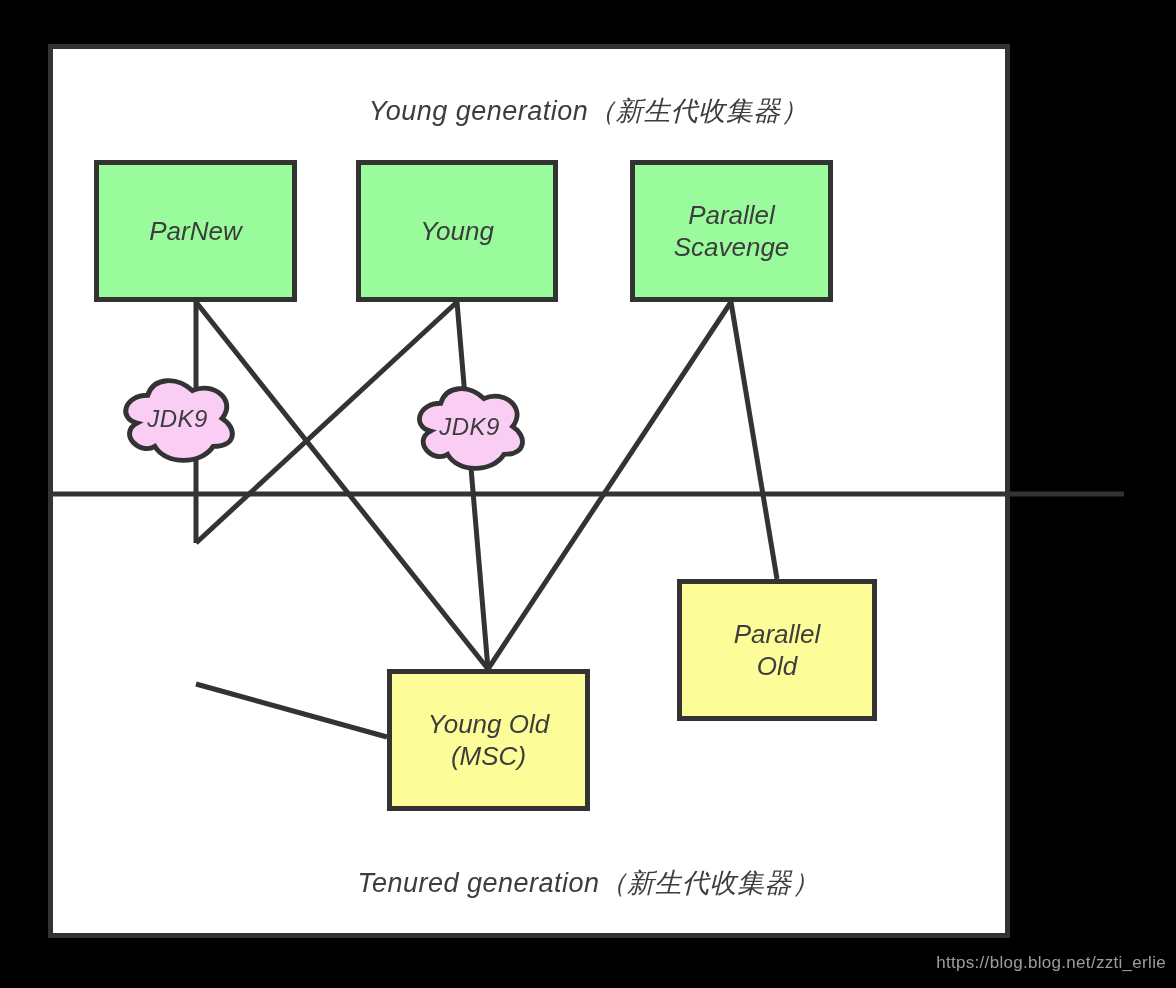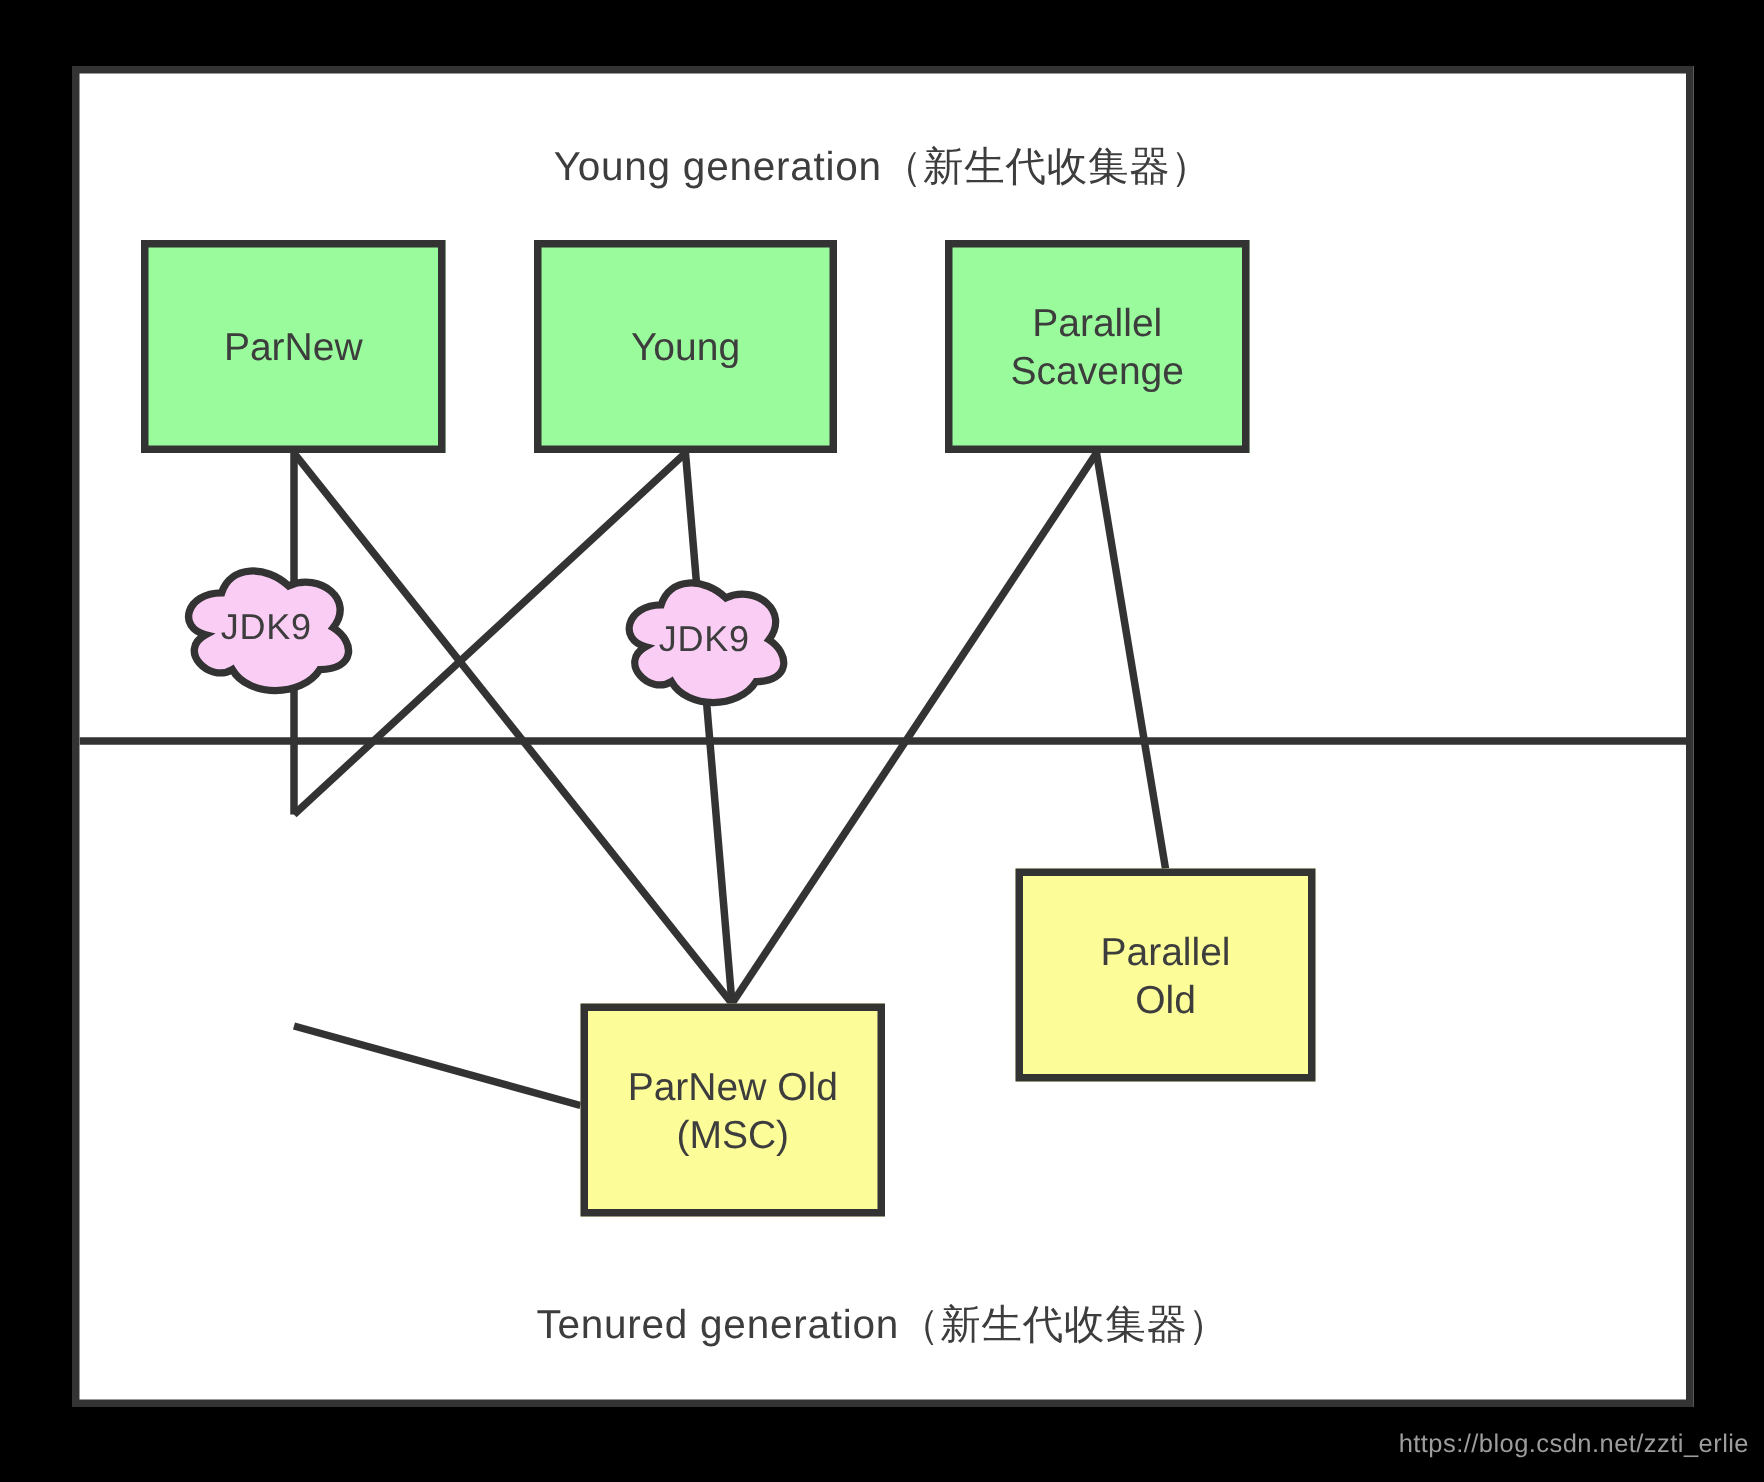--- a/index.html
+++ b/index.html
@@ -6,24 +6,25 @@
     margin: 0; padding: 0;
     width: 1176px; height: 988px;
     background: #000000;
     font-family: "Liberation Sans", sans-serif;
     overflow: hidden;
   }
   .stage { position: relative; width: 1176px; height: 988px; background: #000; }
   .panel {
     position: absolute;
     left: 48px; top: 44px;
-    width: 1081px; height: 894px;
+    width: 962px; height: 894px;
     box-sizing: border-box;
     background: #ffffff;
     border: 5px solid var(--line, #333333);
+    font-style: italic;
   }
   .edges {
     position: absolute; left: 0; top: 0;
     width: 1071px; height: 884px;
     display: block;
   }
   .edges line { stroke: var(--line, #333333); stroke-width: 5; }
   .gen-title {
     position: absolute;
     left: 0; width: 1071px;
@@ -93,21 +94,21 @@
 
     <div class="node green" style="left:41px; top:111px; width:203px; height:142px">ParNew</div>
 
     <div class="node green" style="left:303px; top:111px; width:202px; height:142px">Young</div>
 
     <div class="node green" style="left:577px; top:111px; width:203px; height:142px">Parallel
 Scavenge</div>
 
 
 
-    <div class="node yellow" style="left:334px; top:620px; width:203px; height:142px">ParNew Old
+    <div class="node yellow" style="left:334px; top:620px; width:203px; height:142px">Young Old
 (MSC)</div>
 
     <div class="node yellow" style="left:624px; top:530px; width:200px; height:142px">Parallel
 Old</div>
 
     <div class="cloud" style="left:65px; top:323px; width:119px; height:93px">
       <svg viewBox="0 0 120 96" preserveAspectRatio="none">
         <path d="M 30 24 C 6 24 0 48 19.2 52.8 C 0 63.4 21.6 86.4 37.2 76.8
                  C 48 96 84 96 96 76.8 C 120 76.8 120 57.6 105 48
                  C 120 28.8 96 9.6 75 19.2 C 60 4.8 36 4.8 30 24 Z" fill="var(--cloud, #facdf5)" stroke="var(--line, #333333)" stroke-width="5"></path>
@@ -121,14 +122,14 @@
                  C 48 96 84 96 96 76.8 C 120 76.8 120 57.6 105 48
                  C 120 28.8 96 9.6 75 19.2 C 60 4.8 36 4.8 30 24 Z" fill="var(--cloud, #facdf5)" stroke="var(--line, #333333)" stroke-width="5"></path>
       </svg>
       <span class="cloud-label">JDK9</span>
     </div>
 
     <div class="gen-title" style="top:816px">Tenured generation（新生代收集器）</div>
 
   </div>
 
-  <div class="watermark">https://blog.csdn.net/zzti_erlie</div>
+  <div class="watermark">https://blog.blog.net/zzti_erlie</div>
 </div>
 
 </body></html>

